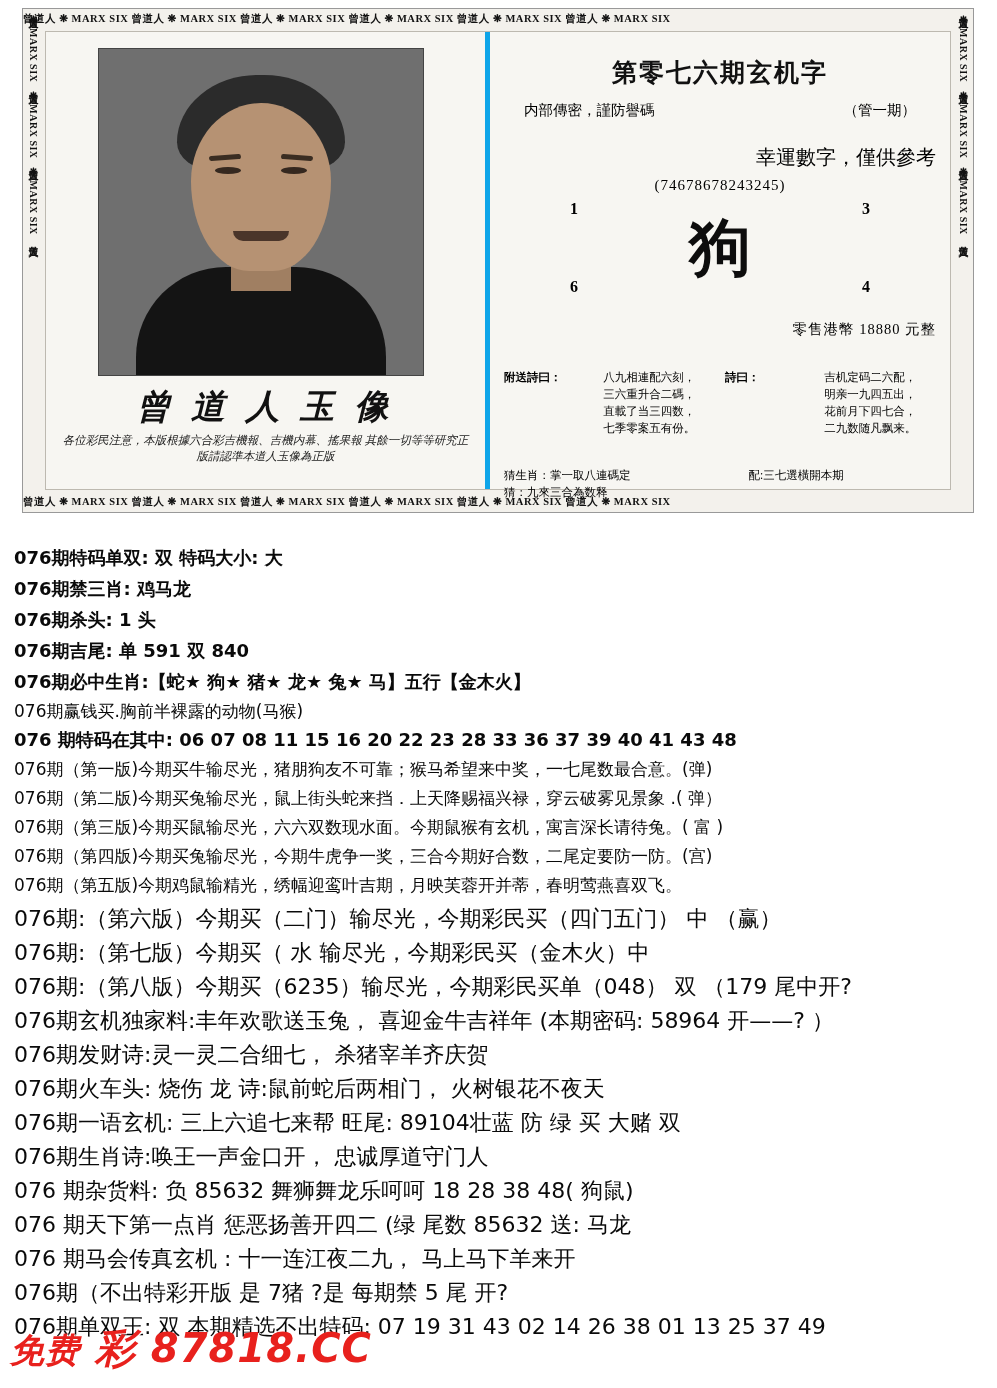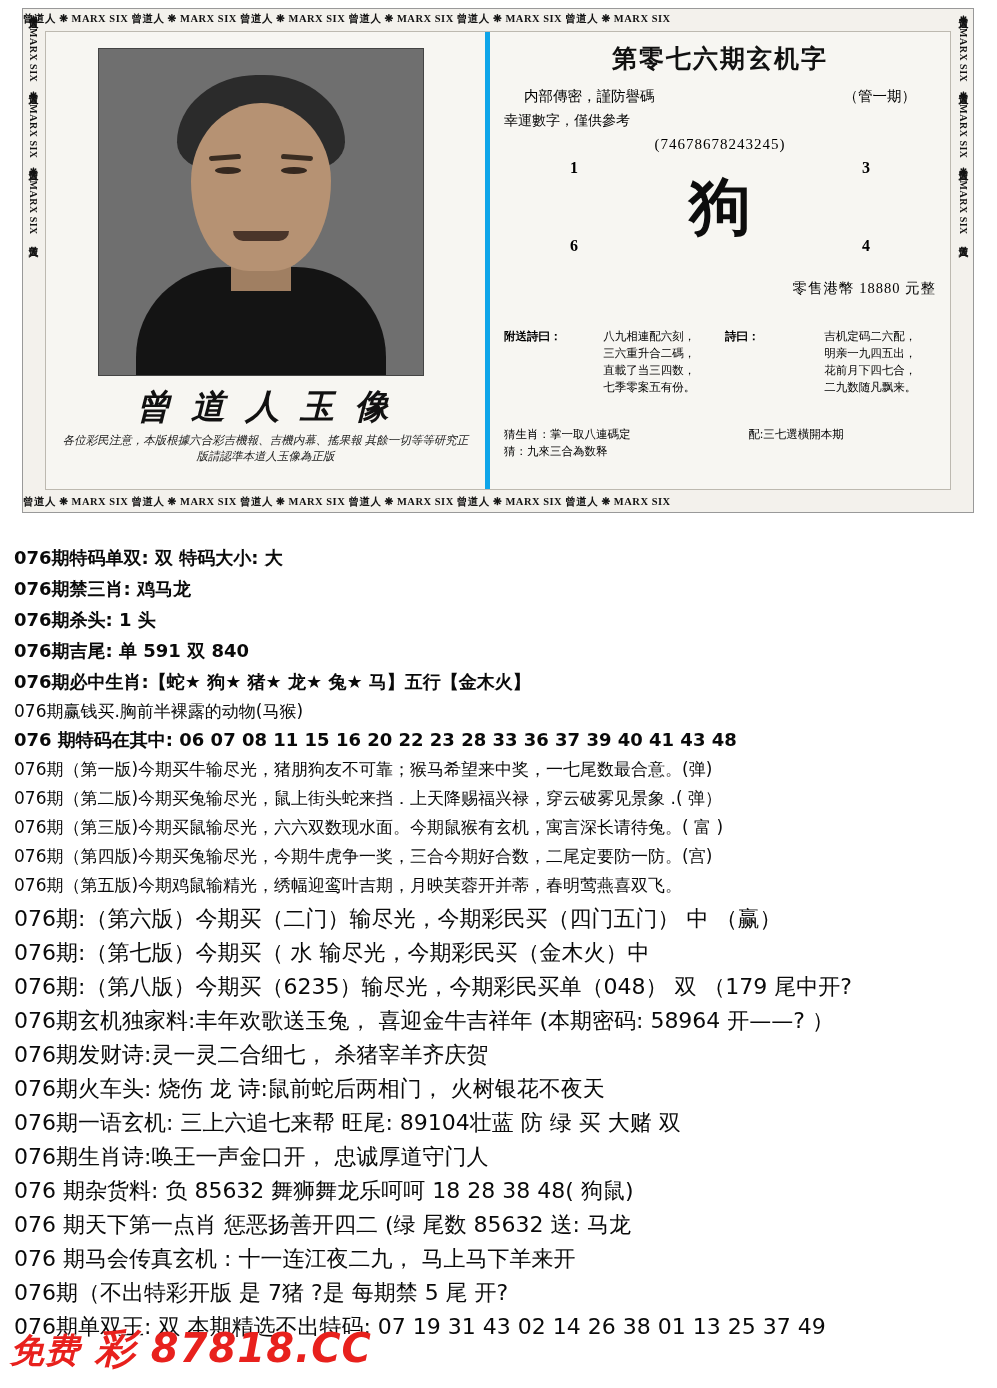--- a/index.html
+++ b/index.html
@@ -186,34 +186,35 @@
     position: relative;
     padding: 10px 14px;
     box-sizing: border-box;
     font-family: "Liberation Serif", serif;
   }
   .rp-title {
     text-align: center;
     font-size: 25px;
     font-weight: bold;
     letter-spacing: 2px;
+    margin-top: 14px;
     color: #111;
   }
   .rp-row {
     display: flex;
     justify-content: space-between;
     align-items: baseline;
     margin-top: 12px;
     font-size: 14.5px;
     padding: 0 20px;
   }
   .rp-line-c {
-    text-align: left;
-    font-size: 14px;
-    margin-top: 6px;
+    text-align: right;
+    font-size: 20px;
+    margin-top: 24px;
   }
   .rp-code {
     text-align: center;
     font-size: 15px;
     margin-top: 6px;
     letter-spacing: 1px;
   }
   .big-box {
     position: relative;
     height: 96px;

